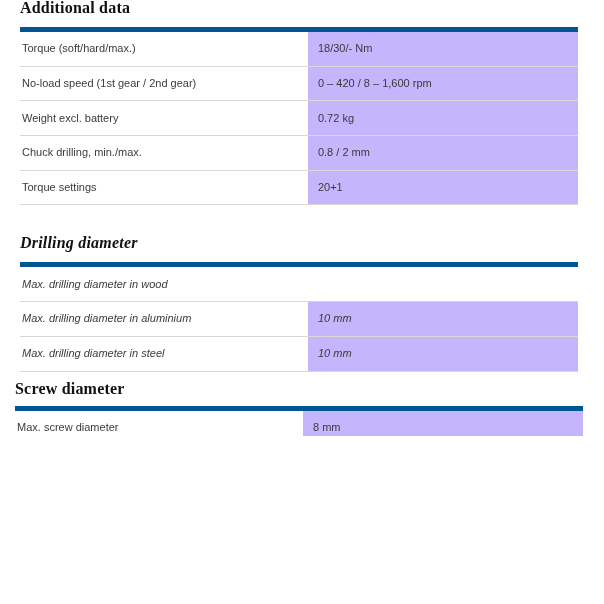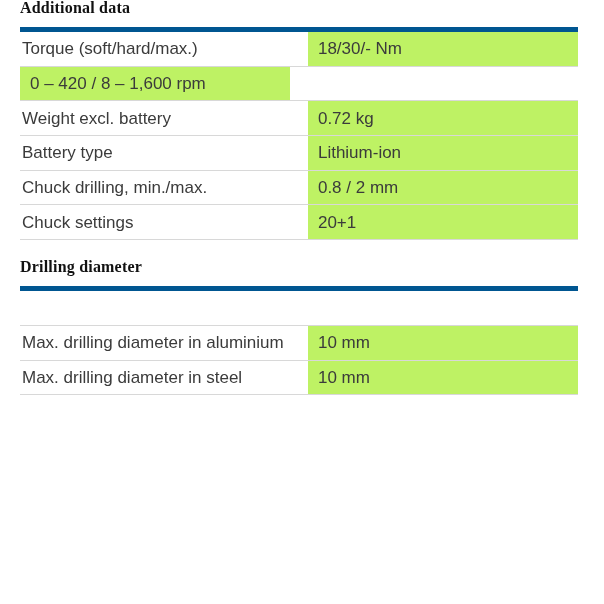--- a/index.html
+++ b/index.html
@@ -6,92 +6,100 @@
   html, body { background: #ffffff; }
   .page {
     position: relative;
     width: 604px;
     height: 436px;
     background: #ffffff;
     overflow: hidden;
     font-family: "Liberation Sans", sans-serif;
   }
   .spec-section { margin: 0 26px 0 20px; }
-  .spec-section--drilling { margin-top: 19px; }
+  .spec-section--drilling { margin-top: 30px; font-style: italic; }
   .spec-section--screw { margin-top: 9px; margin-left: 15px; margin-right: 21px; }
   .section-title {
     font-family: "Liberation Serif", serif;
     font-size: 16px;
     line-height: 16px;
     font-weight: bold;
     color: #111111;
     letter-spacing: 0.2px;
     margin-bottom: 11px;
   }
   .spec-section--screw .section-title { margin-bottom: 9px; }
   .accent-bar { height: 5px; background: #005691; }
   .spec-row {
     display: flex;
     height: 34.7px;
     border-bottom: 1px solid #d8d8d8;
-    font-size: 17px;
+    font-size: 11px;
     color: #3b3b3b;
   }
   .cell { display: flex; align-items: center; line-height: 15px; }
   .cell--label { width: 51.6%; padding-left: 2px; padding-right: 8px; background: #ffffff; }
-  .cell--value { width: 48.4%; padding-left: 10px; padding-right: 6px; background: #bef264; }
+  .cell--value { width: 48.4%; padding-left: 10px; padding-right: 6px; background: #c4b5fd; }
   .spec-section--screw .cell--label { width: 50.7%; }
   .spec-section--screw .cell--value { width: 49.3%; }
 </style>
 </head>
 <body>
 
 <div class="page">
 
   <section class="spec-section spec-section--additional">
     <h2 class="section-title">Additional data</h2>
     <div class="spec-table">
       <div class="accent-bar"></div>
       <div class="spec-row">
         <div class="cell cell--label">Torque (soft/hard/max.)</div>
         <div class="cell cell--value">18/30/- Nm</div>
       </div>
       <div class="spec-row">
+        <div class="cell cell--label">No-load speed (1st gear / 2nd gear)</div>
         <div class="cell cell--value">0 – 420 / 8 – 1,600 rpm</div>
       </div>
       <div class="spec-row">
         <div class="cell cell--label">Weight excl. battery</div>
         <div class="cell cell--value">0.72 kg</div>
       </div>
       <div class="spec-row">
-        <div class="cell cell--label">Battery type</div>
-        <div class="cell cell--value">Lithium-ion</div>
-      </div>
-      <div class="spec-row">
         <div class="cell cell--label">Chuck drilling, min./max.</div>
         <div class="cell cell--value">0.8 / 2 mm</div>
       </div>
       <div class="spec-row">
-        <div class="cell cell--label">Chuck settings</div>
+        <div class="cell cell--label">Torque settings</div>
         <div class="cell cell--value">20+1</div>
       </div>
     </div>
   </section>
 
   <section class="spec-section spec-section--drilling">
     <h2 class="section-title">Drilling diameter</h2>
     <div class="spec-table">
       <div class="accent-bar"></div>
       <div class="spec-row">
+        <div class="cell cell--label">Max. drilling diameter in wood</div>
       </div>
       <div class="spec-row">
         <div class="cell cell--label">Max. drilling diameter in aluminium</div>
         <div class="cell cell--value">10 mm</div>
       </div>
       <div class="spec-row">
         <div class="cell cell--label">Max. drilling diameter in steel</div>
         <div class="cell cell--value">10 mm</div>
       </div>
     </div>
   </section>
 
+  <section class="spec-section spec-section--screw">
+    <h2 class="section-title">Screw diameter</h2>
+    <div class="spec-table">
+      <div class="accent-bar"></div>
+      <div class="spec-row">
+        <div class="cell cell--label">Max. screw diameter</div>
+        <div class="cell cell--value">8 mm</div>
+      </div>
+    </div>
+  </section>
 
 </div>
 
 </body></html>

